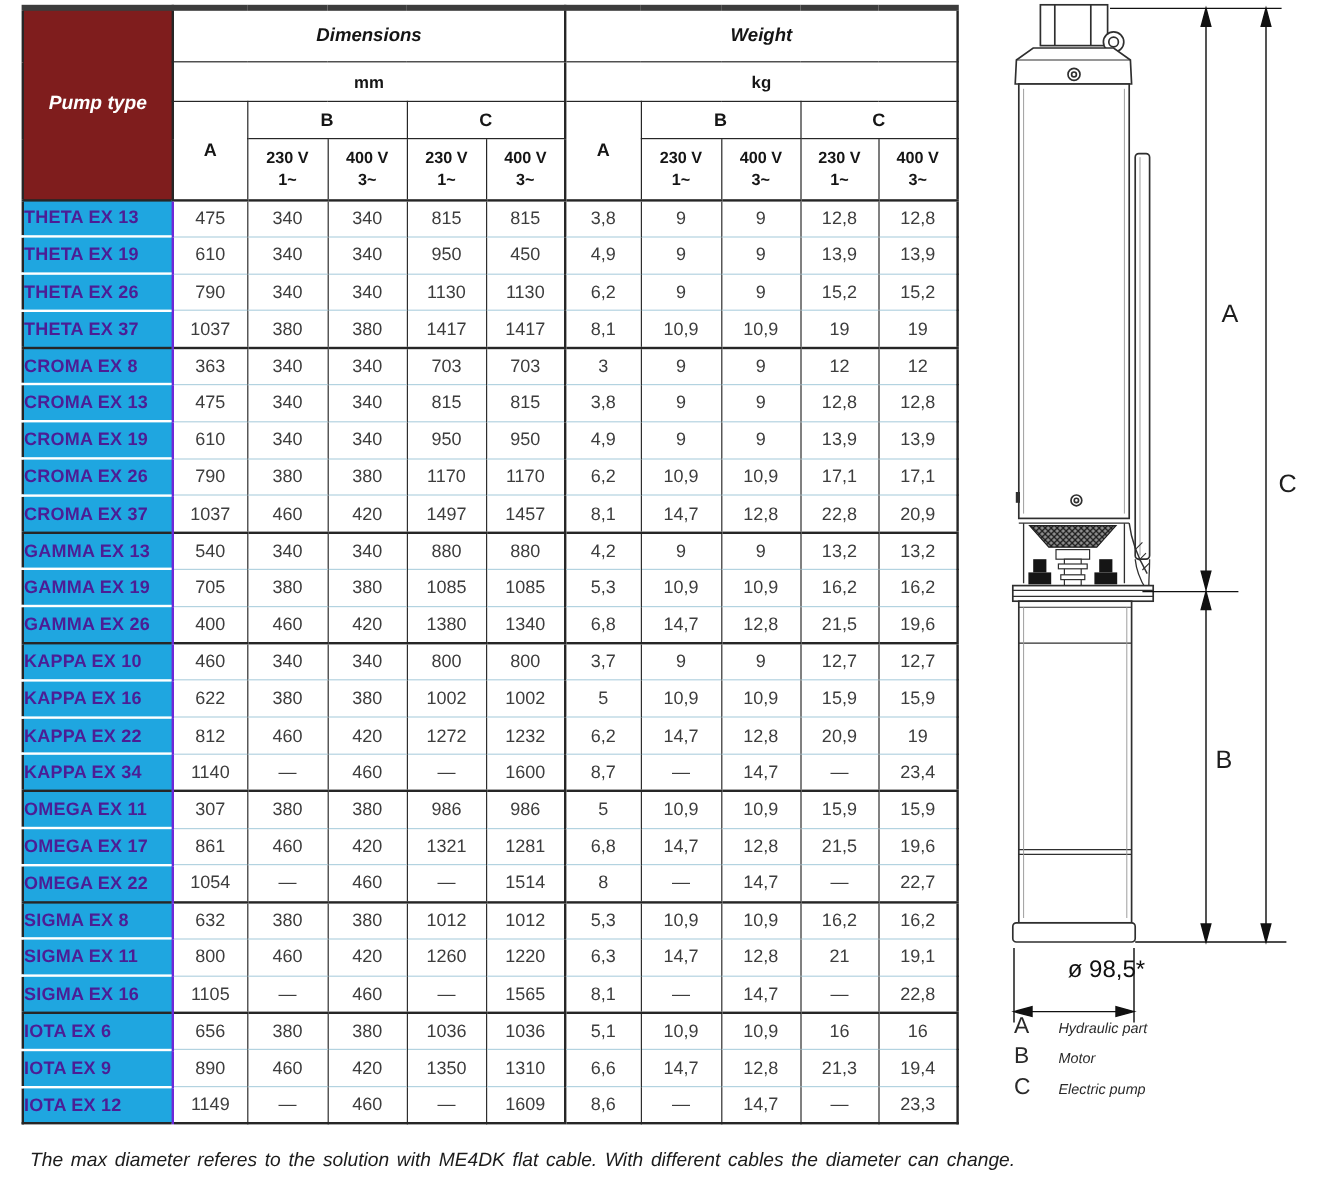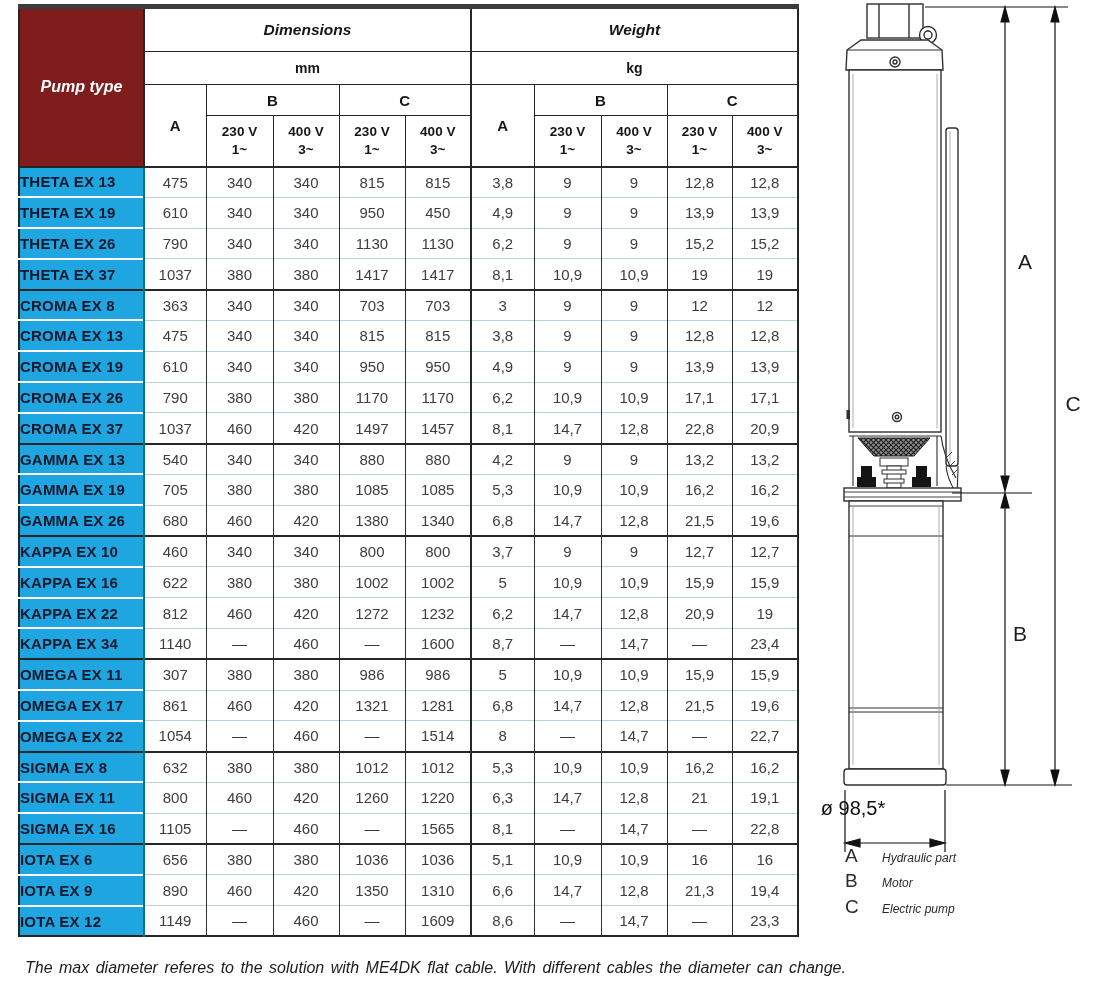--- a/index.html
+++ b/index.html
@@ -30,36 +30,36 @@
   th.volt{font-size:13.5px;line-height:1.3;font-weight:bold;}
   .sec-end{border-right:2px solid #262626 !important;}
 
   tbody tr{height:30.8px;}
   tbody td{
     text-align:center;font-size:15px;color:#3d3d3d;
     border-left:1px solid #2e2e2e;border-right:1px solid #2e2e2e;
     background:#fff;
   }
   tbody th{
-    background:#1fa6e0;color:#0f172a;font-size:15px;font-weight:bold;
+    background:#1fa6e0;color:#4c1d95;font-size:15px;font-weight:bold;
     text-align:left;padding-left:8px;letter-spacing:.2px;
-    border-right:2px solid #0f766e;
+    border-right:2px solid #6d28d9;
   }
   tbody tr + tr td{border-top:1px solid #b3d3e0;}
   tbody tr + tr th{border-top:2px solid #ffffff;}
   tbody tr.group-start td,
   tbody tr.group-start th{border-top:2px solid #262626;}
 
   
   .diagram{position:absolute;left:816px;top:0;width:290px;height:960px;}
   .dim-label{
     position:absolute;font-size:21px;color:#1d1d1d;width:26px;text-align:center;
   }
   .dia-label{
-    position:absolute;left:801px;top:797px;width:104px;text-align:center;
+    position:absolute;left:870px;top:797px;width:104px;text-align:center;
     font-size:20px;color:#101010;
   }
   .legend{position:absolute;left:845px;top:845px;color:#2a2a2a;}
   .legend-row{display:flex;align-items:baseline;margin-bottom:3px;}
   .legend-key{width:37px;font-size:19px;}
   .legend-lab{font-style:italic;font-size:12px;}
 
   
   .footnote{
     position:absolute;left:25px;top:959px;width:828px;
@@ -276,21 +276,21 @@
     <td>1085</td>
     <td class="sec-end">1085</td>
     <td>5,3</td>
     <td>10,9</td>
     <td>10,9</td>
     <td>16,2</td>
     <td>16,2</td>
   </tr>
         <tr>
     <th>GAMMA EX 26</th>
-    <td>680</td>
+    <td>400</td>
     <td>460</td>
     <td>420</td>
     <td>1380</td>
     <td class="sec-end">1340</td>
     <td>6,8</td>
     <td>14,7</td>
     <td>12,8</td>
     <td>21,5</td>
     <td>19,6</td>
   </tr>

